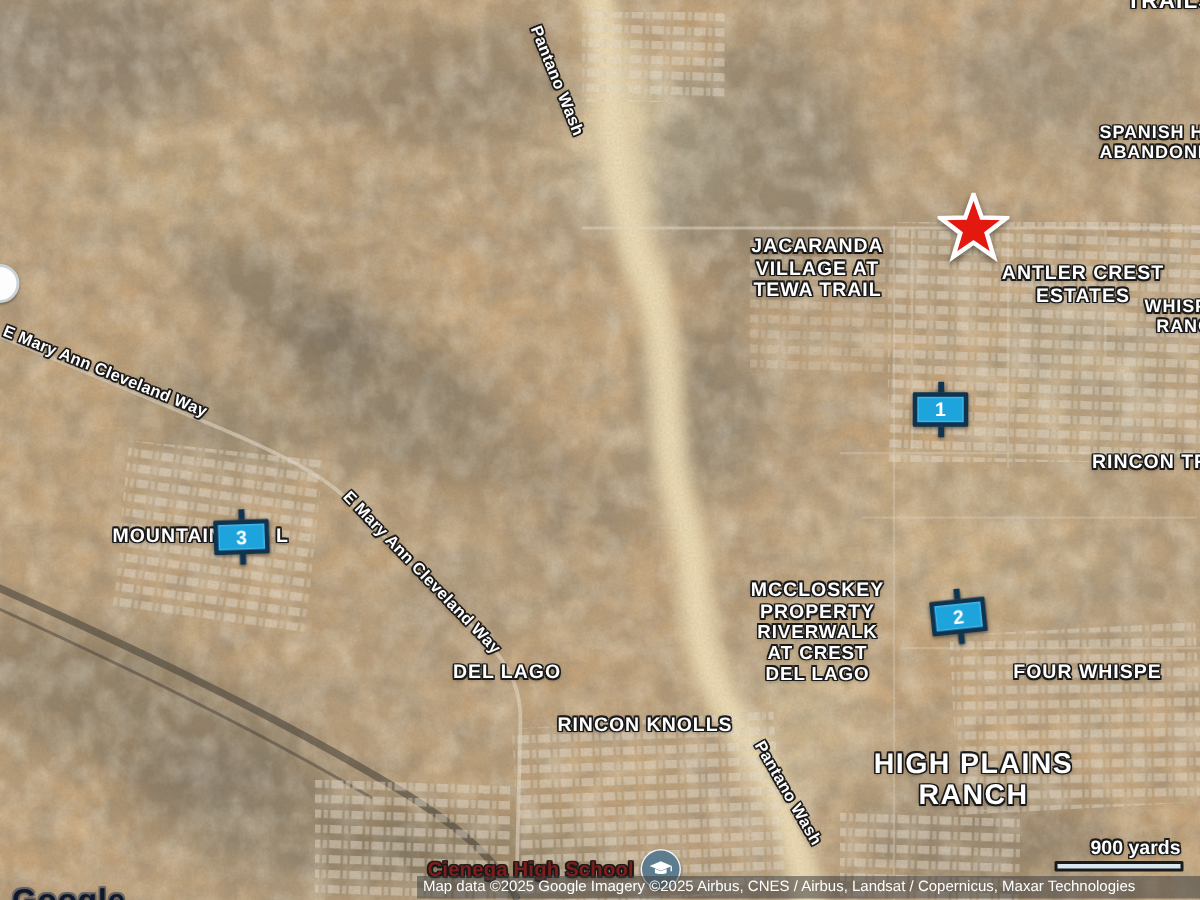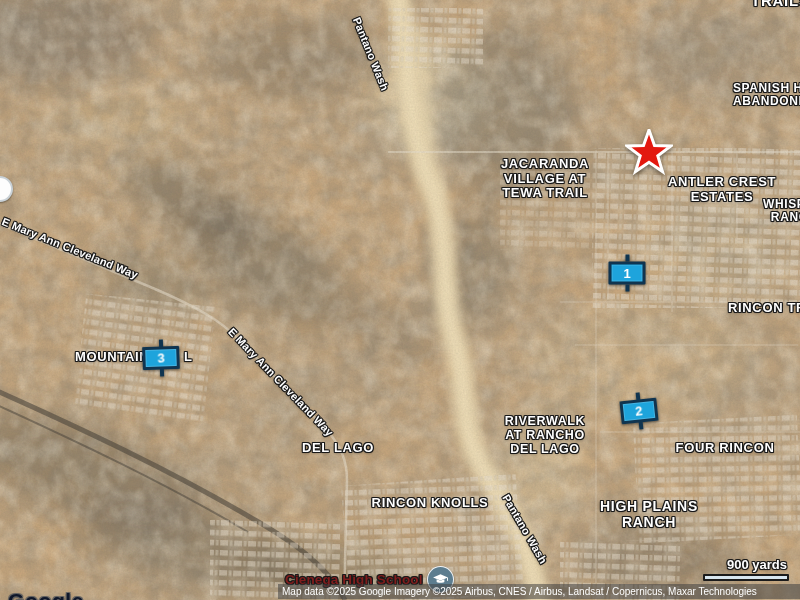--- a/index.html
+++ b/index.html
@@ -182,35 +182,39 @@
       </div>
       <div class="place-label o" style="left: 728px; top: 301px; font-size: 13px;">
         <div>RINCON TRA</div>
       </div>
       <div class="place-label o" style="left: 75px; top: 350px; font-size: 13px;">
         <div>MOUNTAIN</div>
       </div>
       <div class="place-label o" style="left: 184px; top: 350px; font-size: 13px;">
         <div>L</div>
       </div>
+      <div class="place-label o center" style="left: 545px; top: 386px; font-size: 13px;">
+        <div>MCCLOSKEY</div>
+        <div>PROPERTY</div>
+      </div>
       <div class="place-label o center" style="left: 338px; top: 441px; font-size: 13px;">
         <div>DEL LAGO</div>
       </div>
       <div class="place-label o center" style="left: 545px; top: 414px; font-size: 12.5px;">
         <div>RIVERWALK</div>
-        <div>AT RANCHO</div>
+        <div>AT CREST</div>
         <div>DEL LAGO</div>
       </div>
-      <div class="place-label o center" style="left: 430px; top: 476px; font-size: 13px; margin-top: 20px;">
+      <div class="place-label o center" style="left: 430px; top: 476px; font-size: 13px;">
         <div>RINCON KNOLLS</div>
       </div>
       <div class="place-label o center" style="left: 725px; top: 441px; font-size: 13px;">
-        <div>FOUR RINCON</div>
-      </div>
-      <div class="place-label o center" style="left: 649px; top: 499px; font-size: 14px;">
+        <div>FOUR WHISPE</div>
+      </div>
+      <div class="place-label o center" style="left: 649px; top: 499px; font-size: 19px;">
         <div>HIGH PLAINS</div>
         <div>RANCH</div>
       </div>
       <div class="road-label o" style="left: 70px; top: 248px; font-size: 11px; transform: translate(-50%, -50%) rotate(22deg);">E Mary Ann Cleveland Way</div>
       <div class="road-label o" style="left: 281px; top: 382px; font-size: 11px; transform: translate(-50%, -50%) rotate(46deg);">E Mary Ann Cleveland Way</div>
       <div class="road-label o" style="left: 371px; top: 54px; font-size: 11px; transform: translate(-50%, -50%) rotate(68deg);">Pantano Wash</div>
       <div class="road-label o" style="left: 525px; top: 529px; font-size: 11px; transform: translate(-50%, -50%) rotate(60deg);">Pantano Wash</div>
     </div>
 
   <div id="markers">

